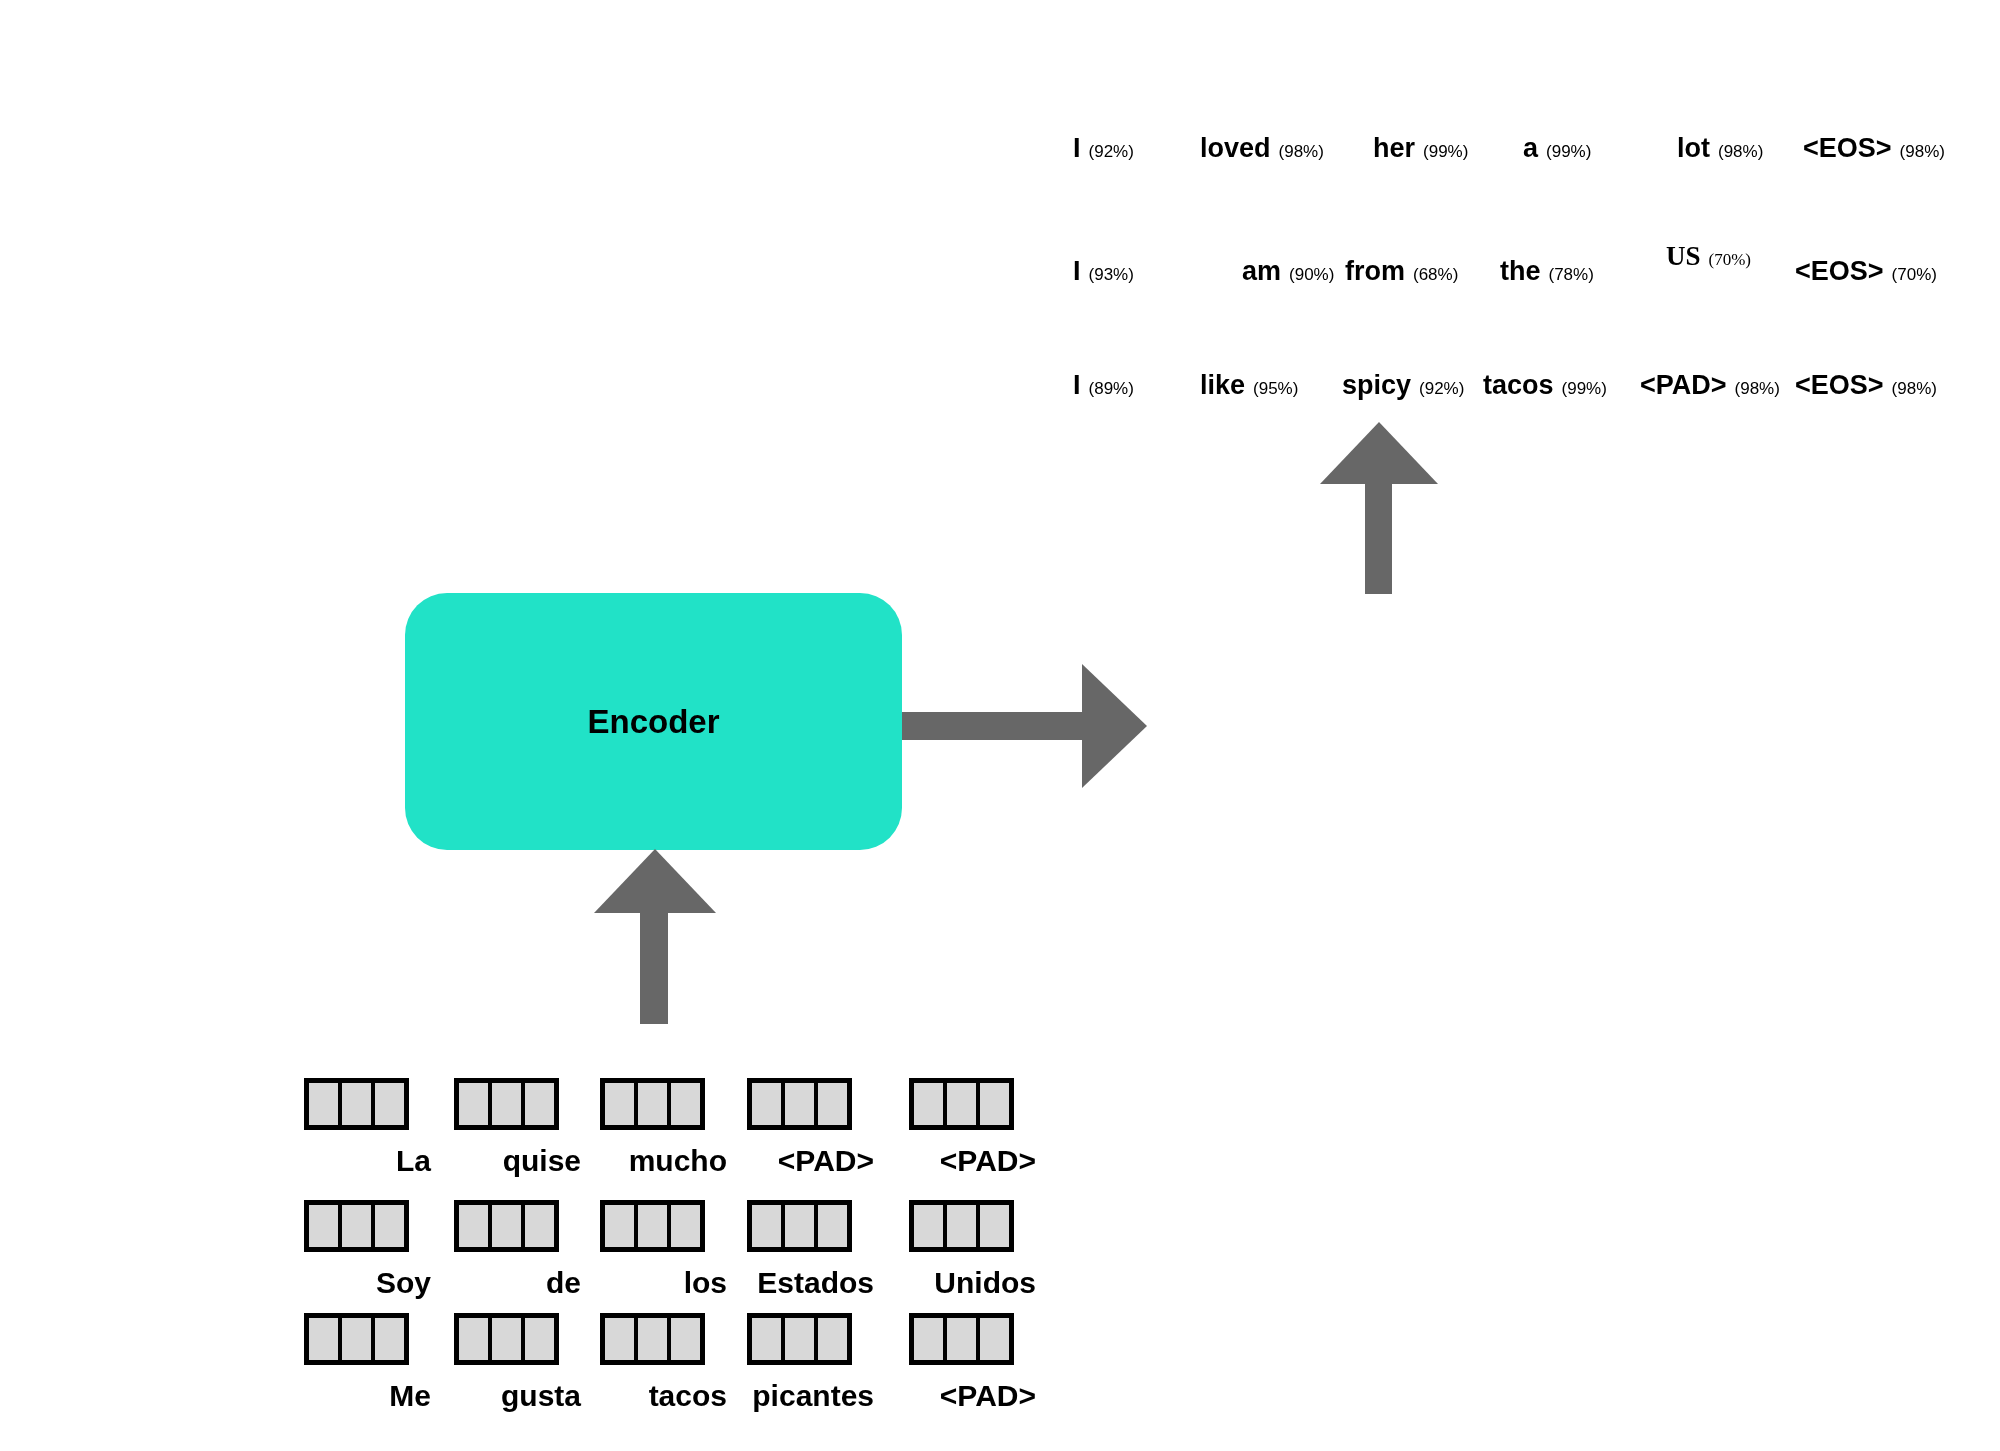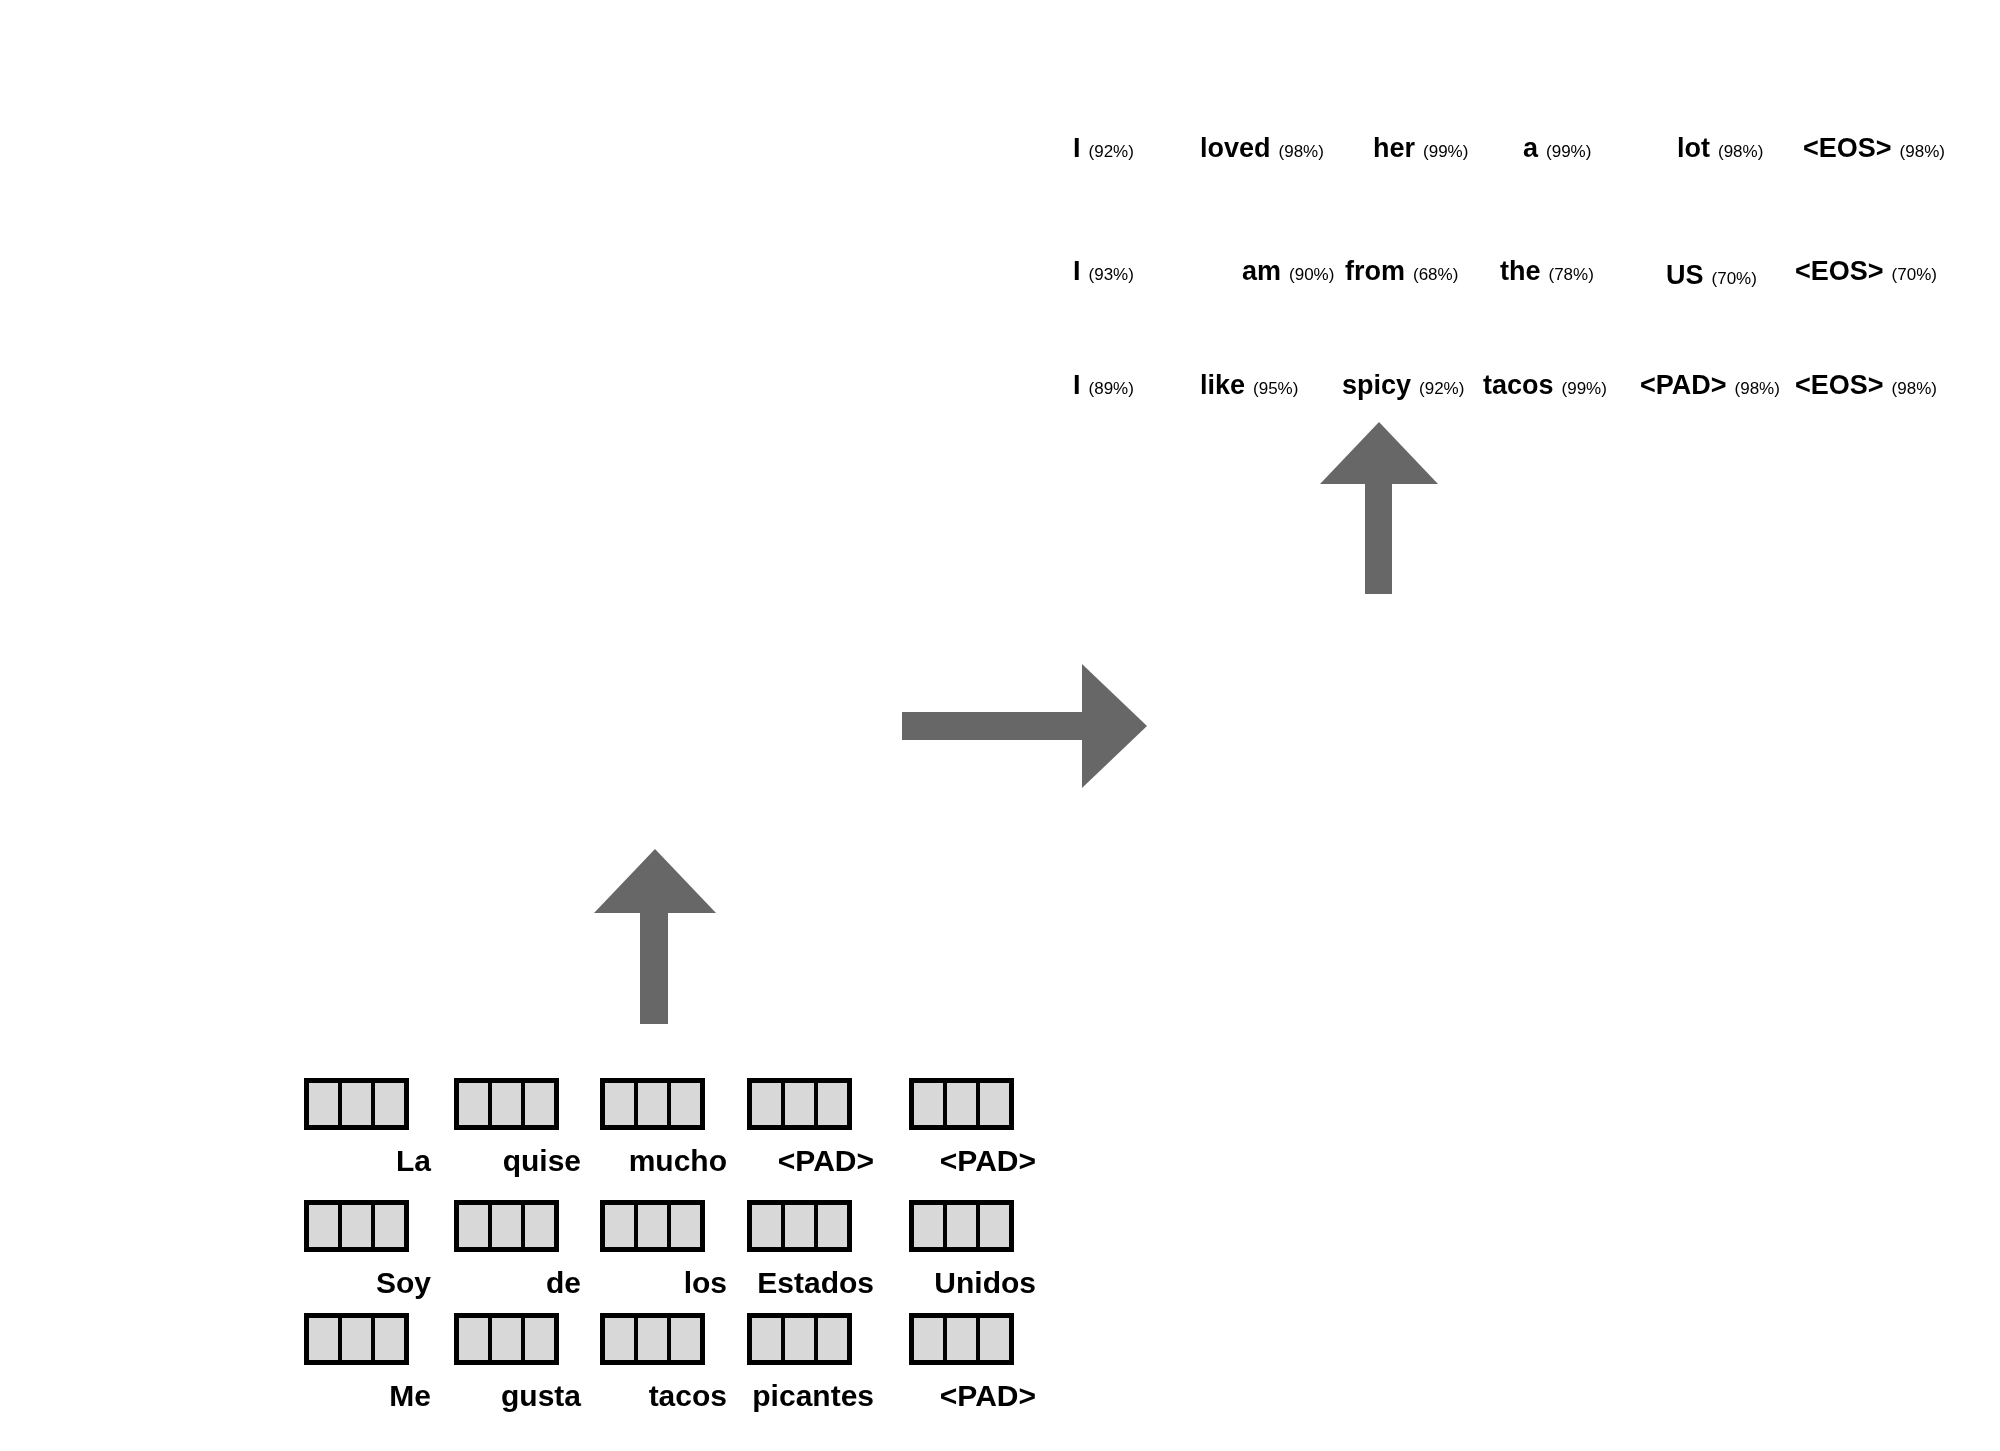--- a/index.html
+++ b/index.html
@@ -103,21 +103,21 @@
         <span class="p">(90%)</span>
       </div>
       <div class="out-token" style="left: 1345px; top: 256px;">
         <span class="w">from</span>
         <span class="p">(68%)</span>
       </div>
       <div class="out-token" style="left: 1500px; top: 256px;">
         <span class="w">the</span>
         <span class="p">(78%)</span>
       </div>
-      <div class="out-token" style="left: 1666px; top: 260px;">
+      <div class="out-token" style="left: 1666px; top: 241px; font-family: Liberation Serif, serif;">
         <span class="w">US</span>
         <span class="p">(70%)</span>
       </div>
       <div class="out-token" style="left: 1795px; top: 256px;">
         <span class="w">&lt;EOS&gt;</span>
         <span class="p">(70%)</span>
       </div>
       <div class="out-token" style="left: 1073px; top: 370px;">
         <span class="w">I</span>
         <span class="p">(89%)</span>
@@ -137,20 +137,23 @@
       <div class="out-token" style="left: 1640px; top: 370px;">
         <span class="w">&lt;PAD&gt;</span>
         <span class="p">(98%)</span>
       </div>
       <div class="out-token" style="left: 1795px; top: 370px;">
         <span class="w">&lt;EOS&gt;</span>
         <span class="p">(98%)</span>
       </div>
     </div>
 
+  <div class="box" id="encoder-box" style="left: 405px; top: 593px; width: 497px; height: 257px; background: rgb(33, 226, 199);">
+    <span>Encoder</span>
+  </div>
 
 
   <div>
     <div class="shaft arrow-fill" style="left: 902px; top: 712px; width: 182px; height: 28px; background: rgb(103, 103, 103);"></div>
     <div class="tri tri-right" style="left: 1082px; top: 664px; border-left-color: rgb(103, 103, 103);"></div>
   </div>
 
   <div>
     <div class="tri tri-up" style="left: 594px; top: 849px; border-left-width: 61px; border-right-width: 61px; border-bottom-width: 64px; border-bottom-color: rgb(103, 103, 103);"></div>
     <div class="shaft arrow-fill" style="left: 640px; top: 911px; width: 28px; height: 113px; background: rgb(103, 103, 103);"></div>

